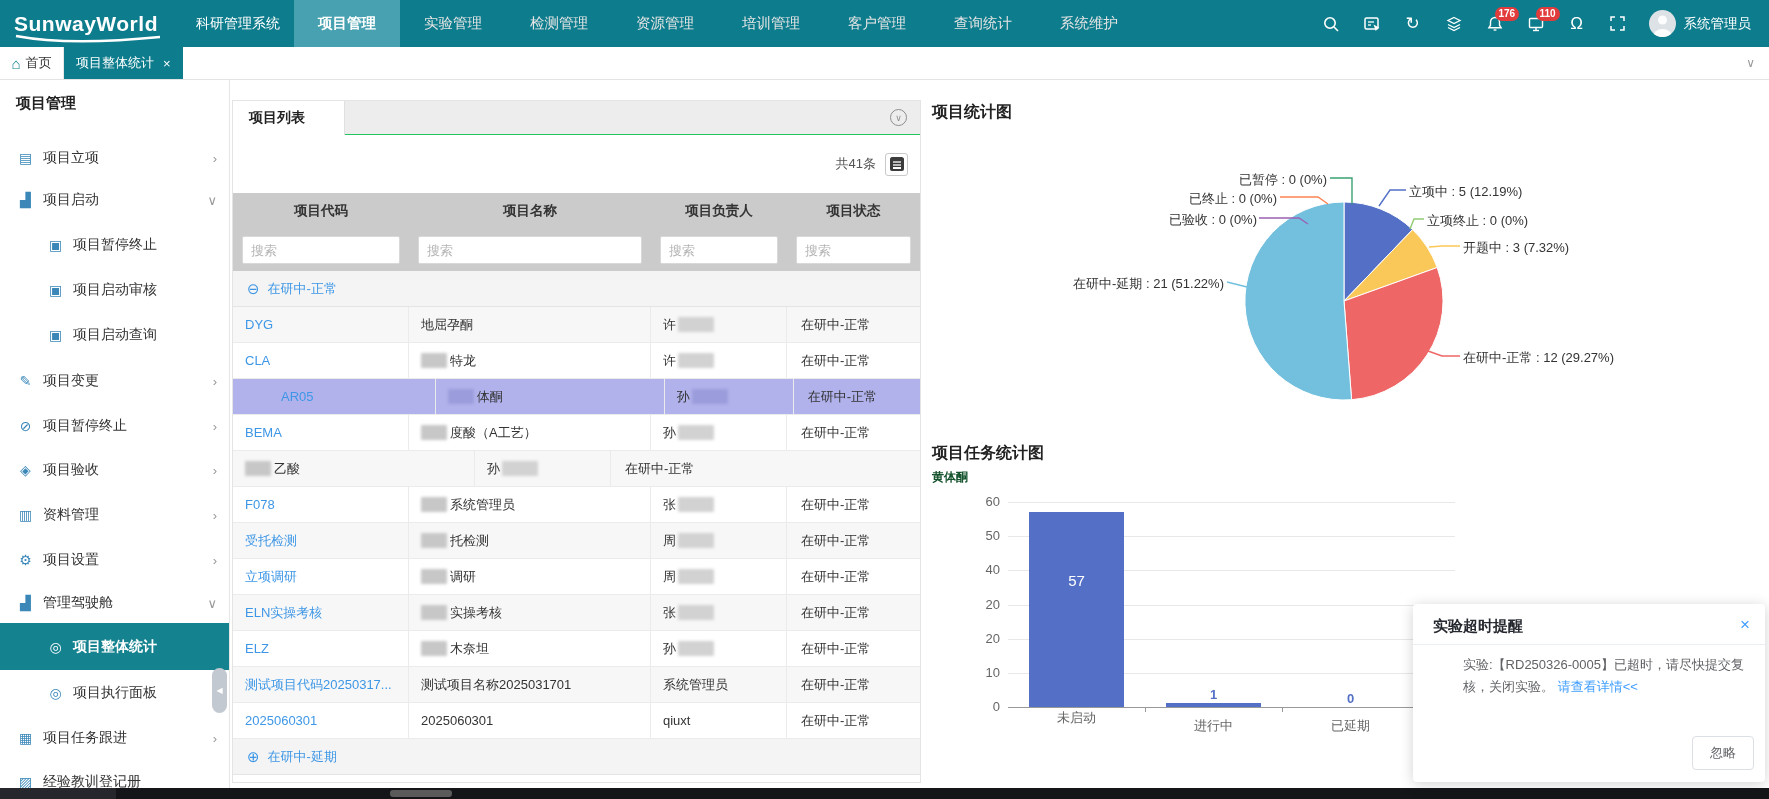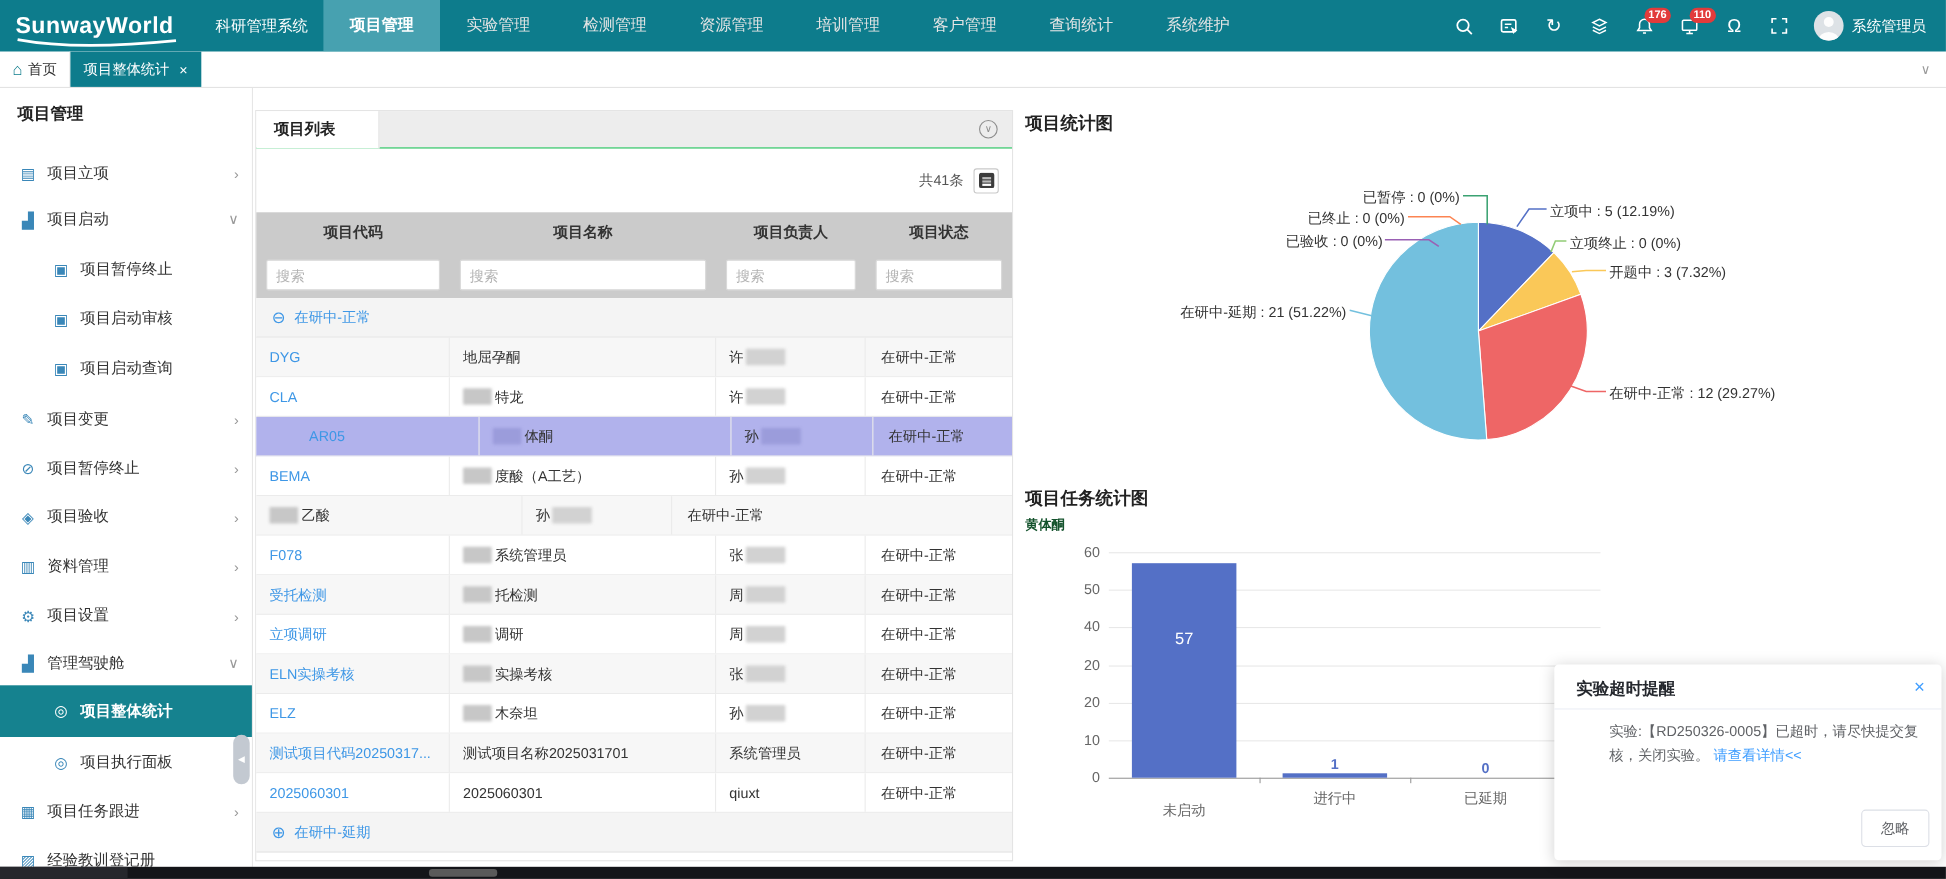--- a/index.html
+++ b/index.html
@@ -539,21 +539,21 @@
     <div class="grid-line" style="left: 83px; top: 161.5px; width: 447px;"></div>
     <div class="ytick" style="left: 45px; top: 153.5px;">20</div>
     <div class="grid-line" style="left: 83px; top: 127.333px; width: 447px;"></div>
     <div class="ytick" style="left: 45px; top: 119.333px;">40</div>
     <div class="grid-line" style="left: 83px; top: 93.1667px; width: 447px;"></div>
     <div class="ytick" style="left: 45px; top: 85.1667px;">50</div>
     <div class="grid-line" style="left: 83px; top: 59px; width: 447px;"></div>
     <div class="ytick" style="left: 45px; top: 51px;">60</div>
     <div class="bar" style="left: 104px; top: 69px; width: 95px; height: 195px; background: rgb(84, 112, 198);"></div>
     <div class="bar-val-in" style="top: 128.5px; left: 131.5px; width: 40px;">57</div>
-    <div class="xlabel" style="left: 106.5px; top: 285px; width: 90px;">未启动</div>
+    <div class="xlabel" style="left: 106.5px; top: 266px; width: 90px;">未启动</div>
     <div class="bar" style="left: 241px; top: 260px; width: 95px; height: 4px; background: rgb(84, 112, 198);"></div>
     <div class="bar-val-out" style="top: 244px; left: 268.5px; width: 40px;">1</div>
     <div class="xlabel" style="left: 243.5px; top: 274px; width: 90px;">进行中</div>
     <div class="xtick-mark" style="left: 220px; top: 264px;"></div>
     <div class="bar-val-out" style="top: 248px; left: 405.5px; width: 40px;">0</div>
     <div class="xlabel" style="left: 380.5px; top: 274px; width: 90px;">已延期</div>
     <div class="xtick-mark" style="left: 357px; top: 264px;"></div>
   </div>
 
 <div id="notify">

